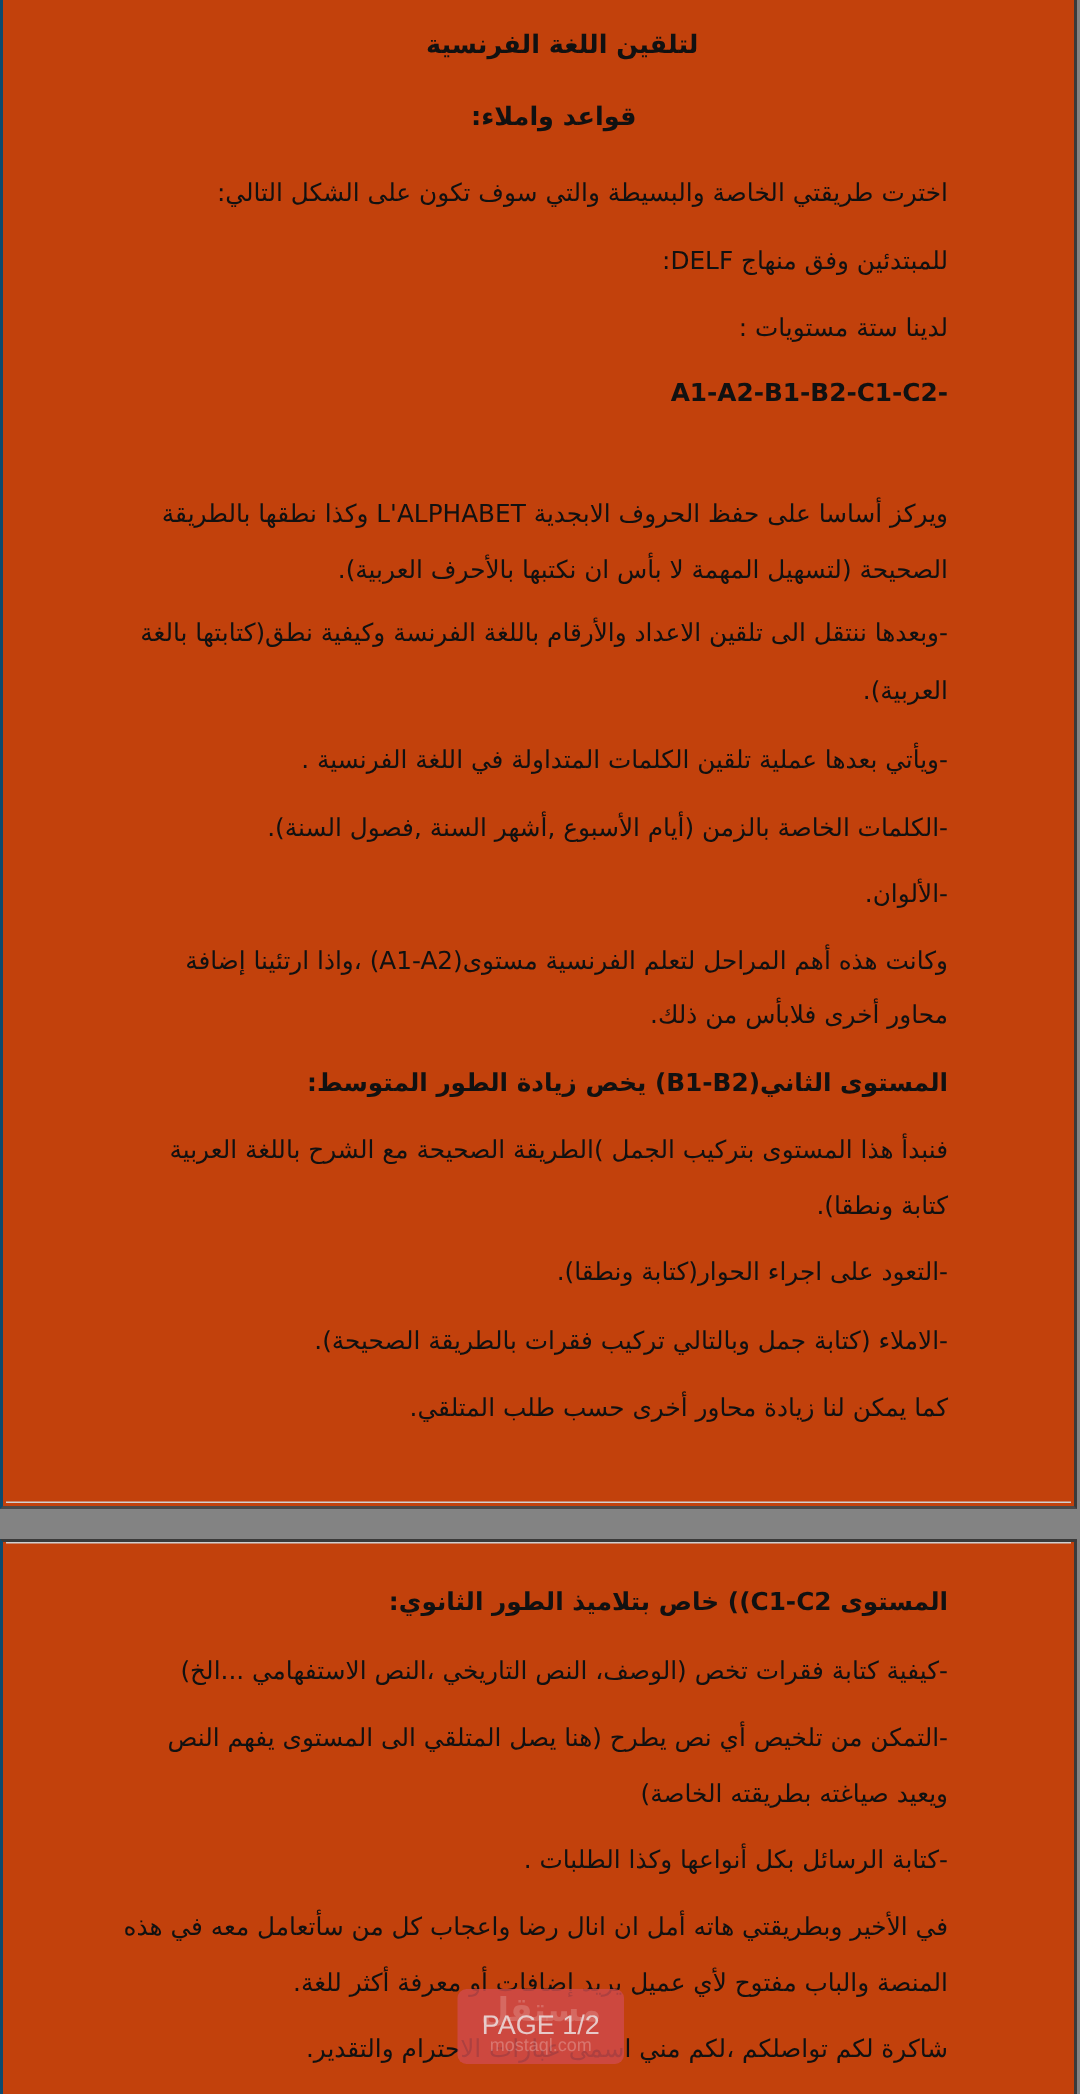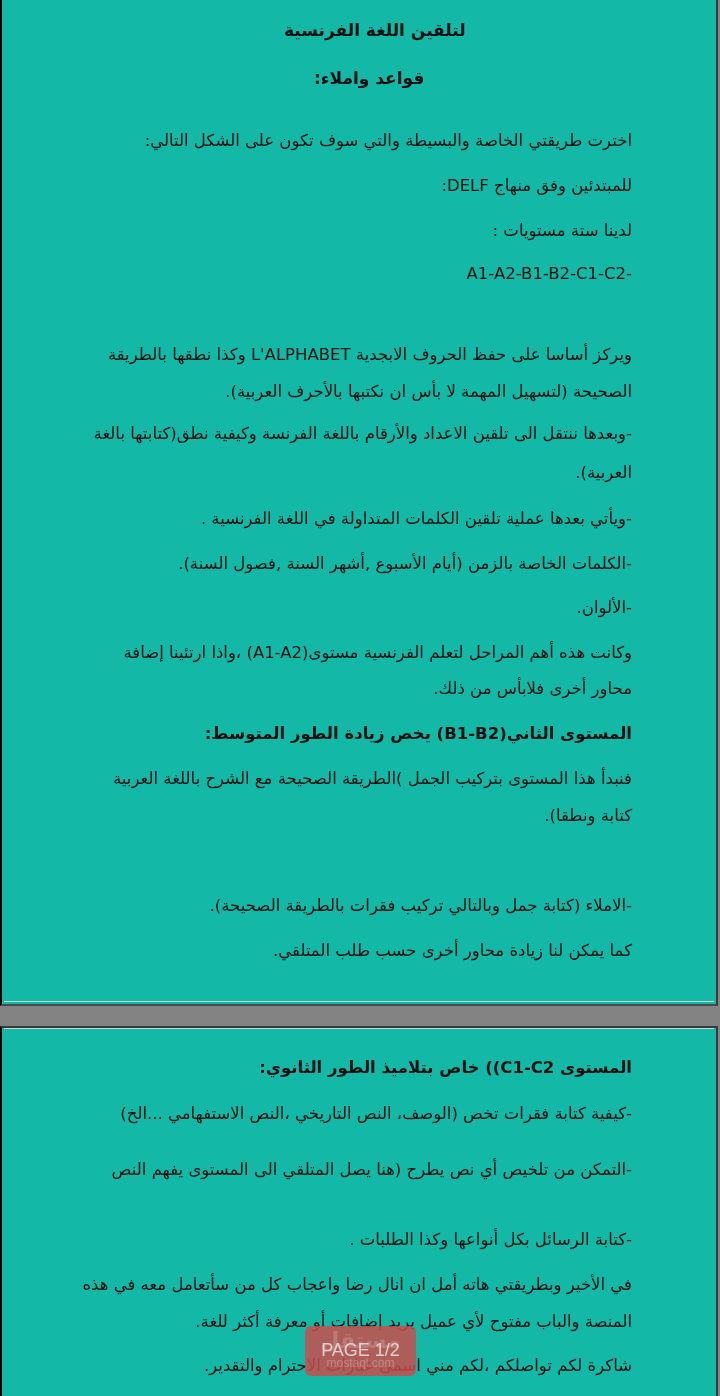--- a/index.html
+++ b/index.html
@@ -12,22 +12,22 @@
   }
   body {
     position: relative;
     font-family: "DejaVu Sans", sans-serif;
     color: #111;
   }
   .page {
     position: absolute;
     left: 0;
     width: 718px;
-    background: #14b8a6;
-    border-left: 2px solid #000000;
+    background: #c2410c;
+    border-left: 2px solid #0c4a6e;
     border-right: 2px solid #3a3a3a;
     box-sizing: border-box;
   }
   .page-1 {
     top: 0;
     height: 1006px;
     border-bottom: 2px solid #4a4a4a;
   }
   .page-1::after {
     content: "";
@@ -109,49 +109,51 @@
     color: rgba(255,255,255,0.25);
   }
 </style>
 </head>
 <body>
 
 <div class="page page-1">
   <div class="center-title" style="left:282px; top:20px;">لتلقين اللغة الفرنسية</div>
   <div class="center-title" style="left:312px; top:68px;">قواعد واملاء:</div>
 
-  <div class="content" style="top:16px; height:1116px;">
+  <div class="content" style="top:4px; height:1116px;">
     <div class="line" style="top:115px;">اخترت طريقتي الخاصة والبسيطة والتي سوف تكون على الشكل التالي:</div>
     <div class="line" style="top:160px;">للمبتدئين وفق منهاج DELF:</div>
     <div class="line" style="top:205px;">لدينا  ستة مستويات :</div>
-    <div class="line ltr" style="top:248px; direction:ltr; text-align:left;">A1-A2-B1-B2-C1-C2-</div>
+    <div class="line ltr" style="top:248px; direction:ltr; text-align:left;font-weight:bold;">A1-A2-B1-B2-C1-C2-</div>
 
     <div class="line" style="top:366px;">الصحيحة (لتسهيل المهمة لا بأس ان نكتبها بالأحرف العربية).</div>
     <div class="line" style="top:329px;">ويركز أساسا على حفظ الحروف الابجدية L'ALPHABET وكذا نطقها بالطريقة</div>
     <div class="line" style="top:408px;">-وبعدها ننتقل الى تلقين الاعداد والأرقام باللغة الفرنسة وكيفية نطق(كتابتها بالغة</div>
     <div class="line" style="top:447px;">العربية).</div>
     <div class="line" style="top:493px;">-ويأتي بعدها عملية تلقين الكلمات المتداولة في اللغة الفرنسية .</div>
     <div class="line" style="top:538px;">-الكلمات الخاصة بالزمن (أيام الأسبوع ,أشهر السنة ,فصول السنة).</div>
     <div class="line" style="top:582px;">-الألوان.</div>
     <div class="line" style="top:627px;">وكانت هذه أهم المراحل لتعلم  الفرنسية مستوى(A1-A2) ،واذا ارتئينا إضافة</div>
     <div class="line" style="top:663px;">محاور أخرى فلابأس من ذلك.</div>
 
     <div class="line bold" style="top:708px;">المستوى الثاني(B1-B2) يخص زيادة الطور المتوسط:</div>
     <div class="line" style="top:753px;">فنبدأ هذا المستوى بتركيب الجمل )الطريقة الصحيحة مع الشرح باللغة العربية</div>
     <div class="line" style="top:790px;">كتابة ونطقا).</div>
+    <div class="line" style="top:834px;">-التعود على اجراء الحوار(كتابة ونطقا).</div>
     <div class="line" style="top:880px;">-الاملاء (كتابة جمل وبالتالي تركيب فقرات بالطريقة الصحيحة).</div>
     <div class="line" style="top:925px;">كما يمكن لنا زيادة محاور أخرى حسب طلب المتلقي.</div>
   </div>
 </div>
 
 <div class="page page-2">
   <div class="content" style="top:0; height:370px;">
     <div class="line bold" style="top:30px;">المستوى C1-C2)) خاص بتلاميذ الطور الثانوي:</div>
     <div class="line" style="top:76px;">-كيفية كتابة فقرات تخص (الوصف، النص التاريخي ،النص الاستفهامي ...الخ)</div>
-    <div class="line" style="top:132px;">-التمكن من تلخيص أي نص يطرح (هنا يصل المتلقي الى المستوى يفهم النص</div>
+    <div class="line" style="top:121px;">-التمكن من تلخيص أي نص يطرح (هنا يصل المتلقي الى المستوى يفهم النص</div>
+    <div class="line" style="top:158px;">ويعيد صياغته بطريقته الخاصة)</div>
     <div class="line" style="top:247px;">في الأخير وبطريقتي هاته أمل ان انال رضا واعجاب كل من سأتعامل معه في هذه</div>
     <div class="line" style="top:202px;">-كتابة الرسائل بكل أنواعها وكذا الطلبات .</div>
     <div class="line" style="top:284px;">المنصة والباب مفتوح لأي عميل يريد إضافات أو معرفة أكثر للغة.</div>
     <div class="line" style="top:328px;">شاكرة لكم تواصلكم ،لكم مني اسمى عبارات الاحترام والتقدير.</div>
   </div>
 </div>
 
 <div class="badge">
   <div class="badge-wm-ar">مستقل</div>
   <div class="badge-label">PAGE 1/2</div>

